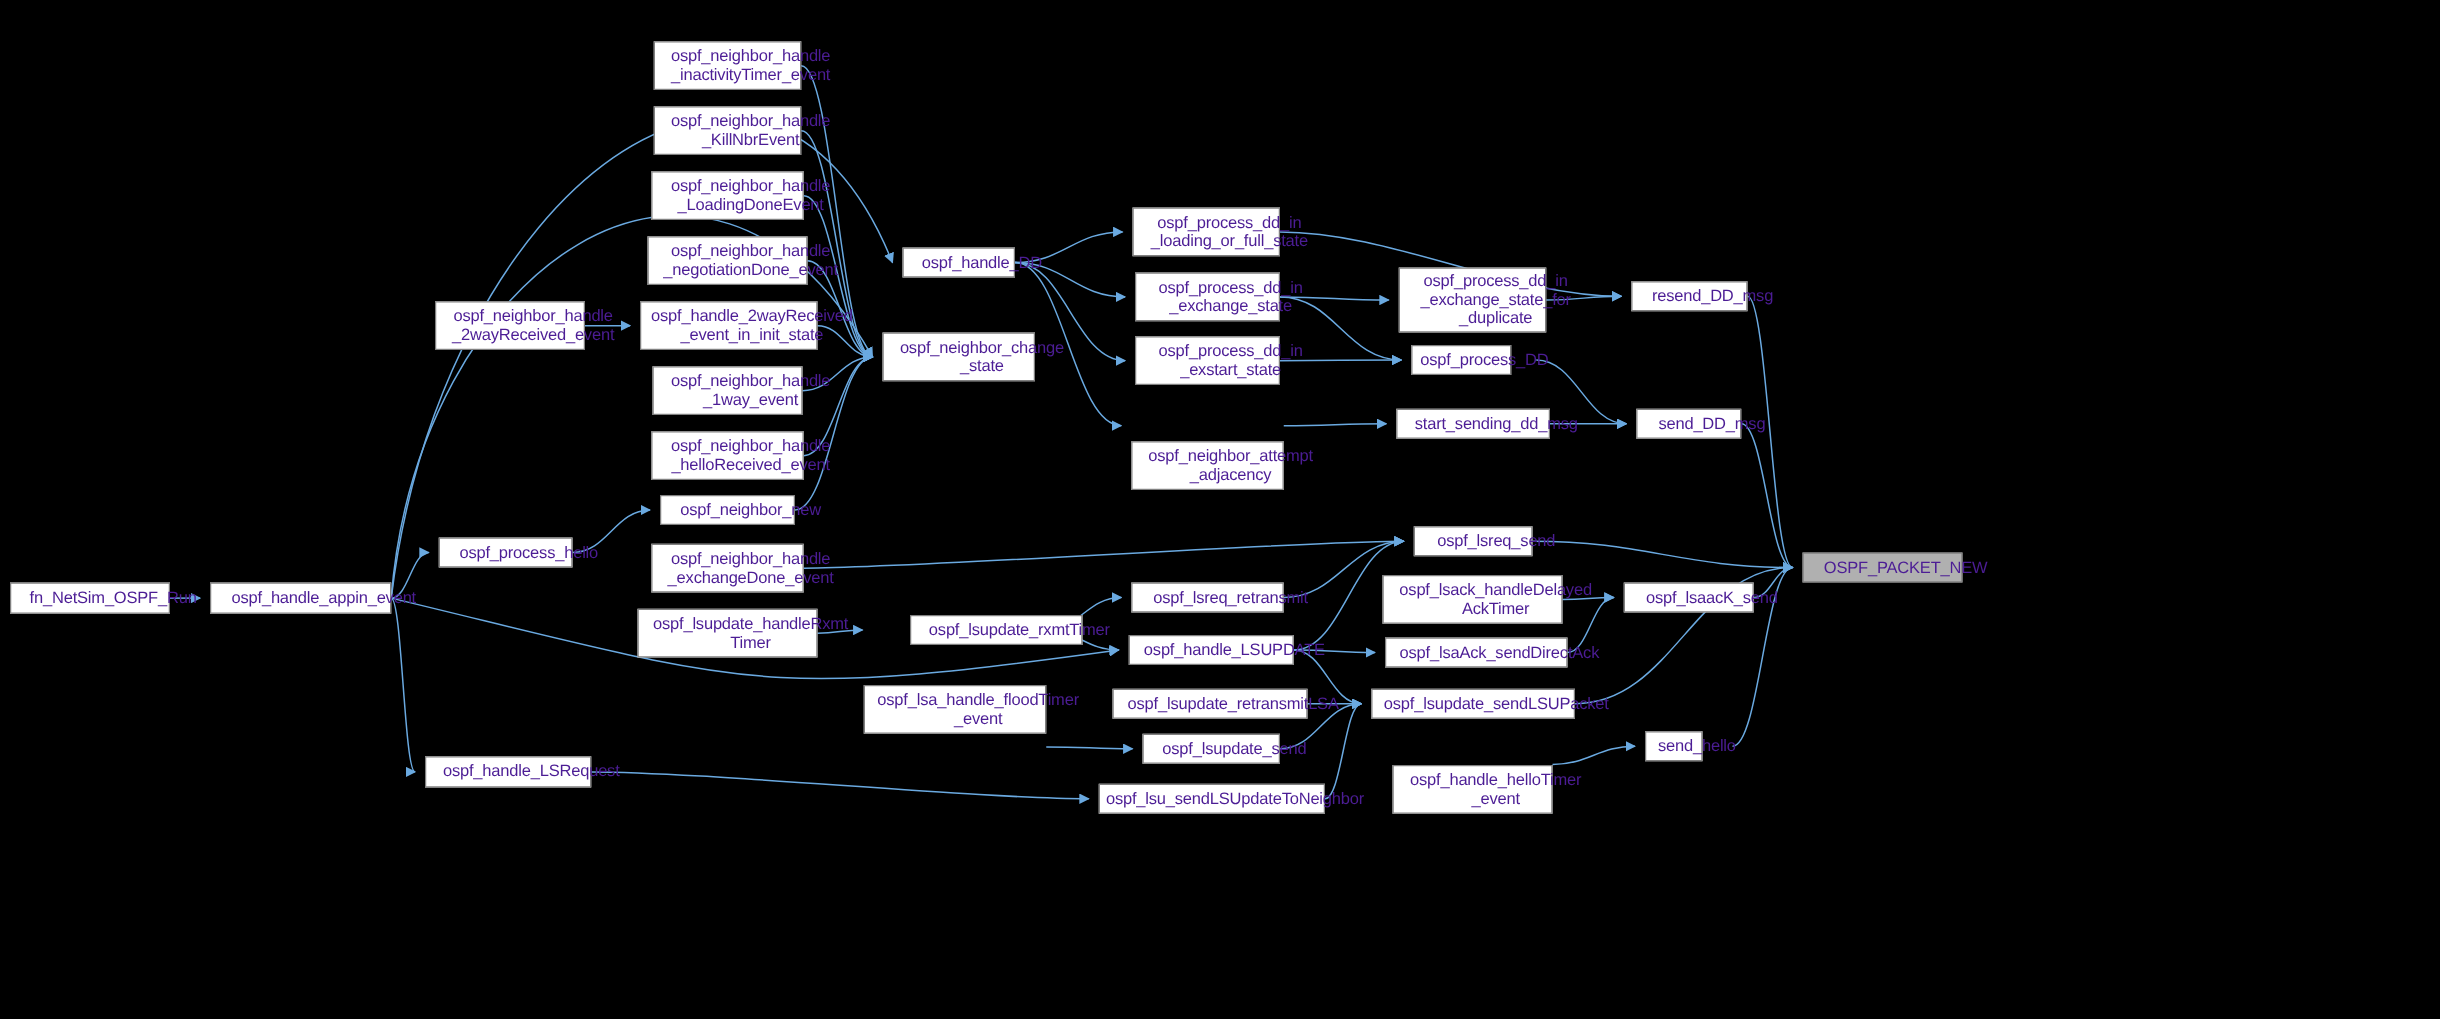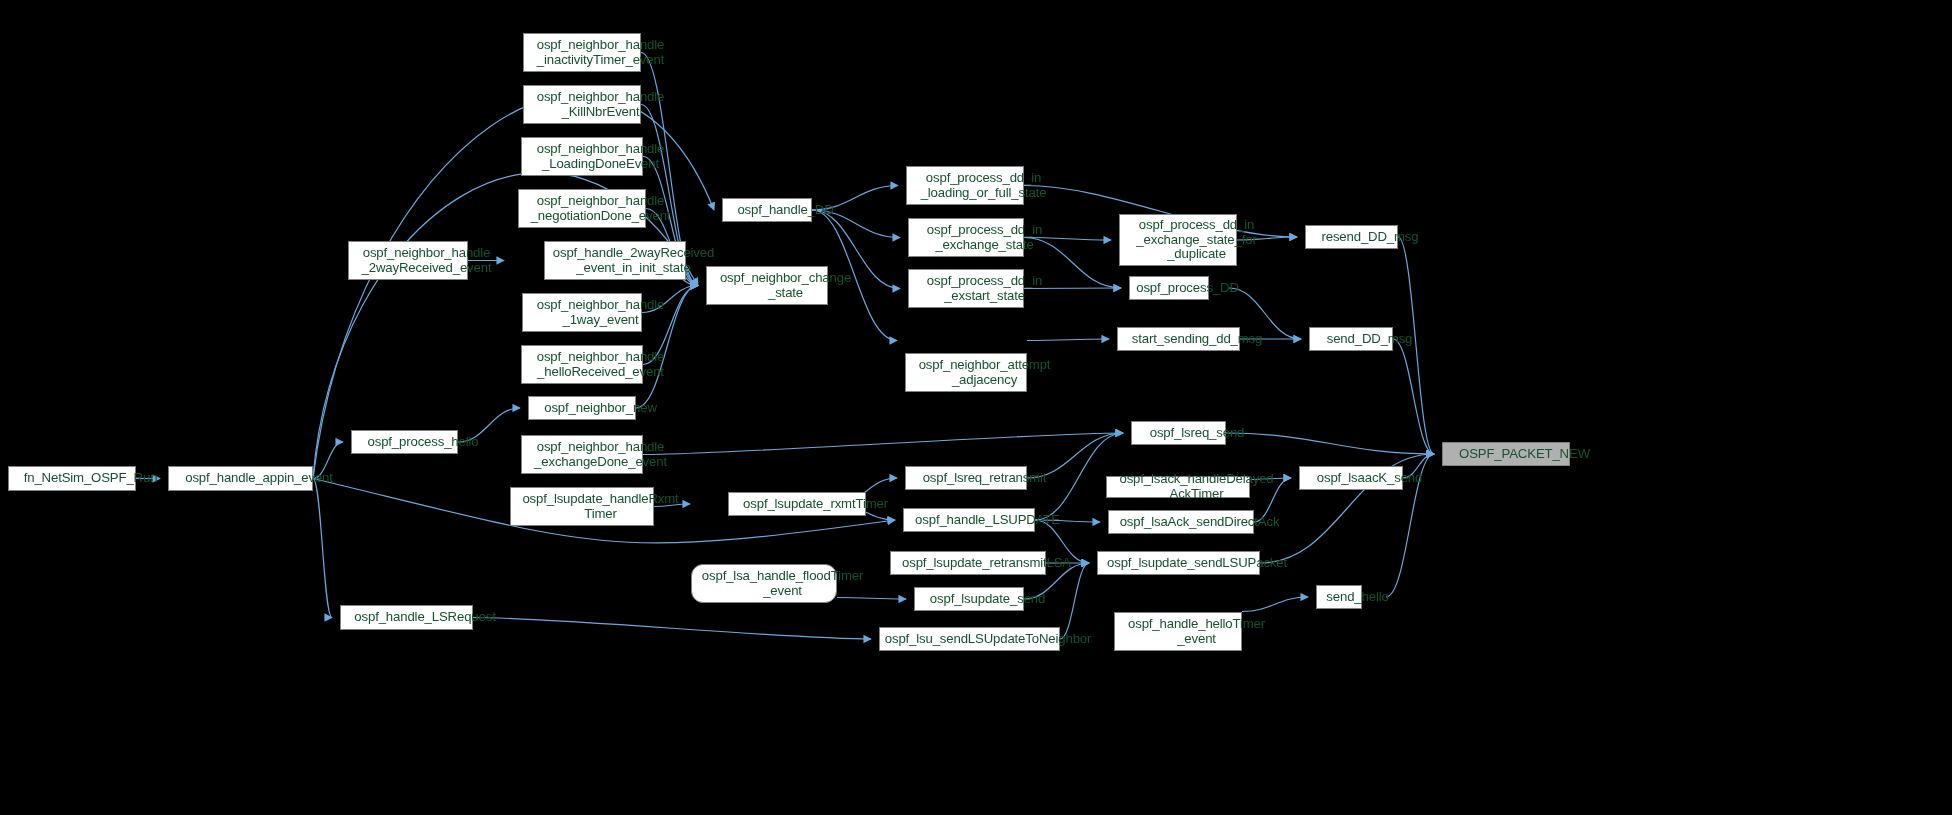--- a/index.html
+++ b/index.html
@@ -21,21 +21,21 @@
     top: 0;
     width: 1952px;
     height: 815px;
     pointer-events: none;
   }
   .node {
     position: absolute;
     box-sizing: border-box;
     background: #ffffff;
     border: 1px solid #808080;
-    color: #14532d;
+    color: #4c1d95;
     font-size: 13.2px;
     line-height: 14.6px;
     display: flex;
     align-items: center;
     justify-content: center;
     text-align: center;
     white-space: pre;
     letter-spacing: -0.15px;
     z-index: 5;
     padding-left: 37px;
@@ -114,21 +114,21 @@
       <div class="node" style="left: 523px; top: 33px; width: 118px; height: 39px;"><span>ospf_neighbor_handle
 _inactivityTimer_event</span></div>
       <div class="node" style="left: 523px; top: 85px; width: 118px; height: 39px;"><span>ospf_neighbor_handle
 _KillNbrEvent</span></div>
       <div class="node" style="left: 521px; top: 137px; width: 122px; height: 39px;"><span>ospf_neighbor_handle
 _LoadingDoneEvent</span></div>
       <div class="node" style="left: 518px; top: 189px; width: 128px; height: 39px;"><span>ospf_neighbor_handle
 _negotiationDone_event</span></div>
       <div class="node" style="left: 348px; top: 241px; width: 120px; height: 39px;"><span>ospf_neighbor_handle
 _2wayReceived_event</span></div>
-      <div class="node" style="left: 512px; top: 241px; width: 142px; height: 39px; margin-left: 32px;"><span>ospf_handle_2wayReceived
+      <div class="node" style="left: 512px; top: 241px; width: 142px; height: 39px;"><span>ospf_handle_2wayReceived
 _event_in_init_state</span></div>
       <div class="node" style="left: 522px; top: 293px; width: 120px; height: 39px;"><span>ospf_neighbor_handle
 _1way_event</span></div>
       <div class="node" style="left: 521px; top: 345px; width: 122px; height: 39px;"><span>ospf_neighbor_handle
 _helloReceived_event</span></div>
       <div class="node" style="left: 528px; top: 396px; width: 108px; height: 24px;"><span>ospf_neighbor_new</span></div>
       <div class="node" style="left: 521px; top: 435px; width: 122px; height: 39px;"><span>ospf_neighbor_handle
 _exchangeDone_event</span></div>
       <div class="node" style="left: 351px; top: 430px; width: 107px; height: 24px;"><span>ospf_process_hello</span></div>
       <div class="node" style="left: 510px; top: 487px; width: 144px; height: 39px;"><span>ospf_lsupdate_handleRxmt
@@ -147,30 +147,30 @@
 _adjacency</span></div>
       <div class="node" style="left: 1119px; top: 214px; width: 118px; height: 52px;"><span>ospf_process_dd_in
 _exchange_state_for
 _duplicate</span></div>
       <div class="node" style="left: 1129px; top: 276px; width: 80px; height: 24px;"><span>ospf_process_DD</span></div>
       <div class="node" style="left: 1117px; top: 327px; width: 123px; height: 24px;"><span>start_sending_dd_msg</span></div>
       <div class="node" style="left: 1305px; top: 225px; width: 93px; height: 24px;"><span>resend_DD_msg</span></div>
       <div class="node" style="left: 1309px; top: 327px; width: 84px; height: 24px;"><span>send_DD_msg</span></div>
       <div class="node highlight" style="left: 1442px; top: 442px; width: 128px; height: 24px;"><span>OSPF_PACKET_NEW</span></div>
       <div class="node" style="left: 1131px; top: 421px; width: 95px; height: 24px;"><span>ospf_lsreq_send</span></div>
-      <div class="node" style="left: 1106px; top: 476px; width: 144px; height: 22px;"><span>ospf_lsack_handleDelayed
+      <div class="node" style="left: 1106px; top: 460px; width: 144px; height: 39px;"><span>ospf_lsack_handleDelayed
 AckTimer</span></div>
       <div class="node" style="left: 1299px; top: 466px; width: 104px; height: 24px;"><span>ospf_lsaacK_send</span></div>
       <div class="node" style="left: 905px; top: 466px; width: 122px; height: 24px;"><span>ospf_lsreq_retransmit</span></div>
       <div class="node" style="left: 698px; top: 492px; width: 138px; height: 24px; margin-left: 30px;"><span>ospf_lsupdate_rxmtTimer</span></div>
       <div class="node" style="left: 903px; top: 508px; width: 132px; height: 24px;"><span>ospf_handle_LSUPDATE</span></div>
       <div class="node" style="left: 1108px; top: 510px; width: 146px; height: 24px;"><span>ospf_lsaAck_sendDirectAck</span></div>
       <div class="node" style="left: 890px; top: 551px; width: 156px; height: 24px;"><span>ospf_lsupdate_retransmitLSA</span></div>
       <div class="node" style="left: 1097px; top: 551px; width: 163px; height: 24px; justify-content: center;"><span>ospf_lsupdate_sendLSUPacket</span></div>
-      <div class="node" style="left: 691px; top: 564px; width: 146px; height: 39px; border-radius: 12px;"><span>ospf_lsa_handle_floodTimer
+      <div class="node" style="left: 691px; top: 548px; width: 146px; height: 39px;"><span>ospf_lsa_handle_floodTimer
 _event</span></div>
       <div class="node" style="left: 914px; top: 587px; width: 110px; height: 24px;"><span>ospf_lsupdate_send</span></div>
       <div class="node" style="left: 1114px; top: 592px; width: 128px; height: 39px; margin-top: 20px;"><span>ospf_handle_helloTimer
 _event</span></div>
       <div class="node" style="left: 1316px; top: 585px; width: 46px; height: 24px;"><span>send_hello</span></div>
       <div class="node" style="left: 879px; top: 627px; width: 181px; height: 24px;"><span>ospf_lsu_sendLSUpdateToNeighbor</span></div>
     </div>
 </div>
 
 </body></html>

